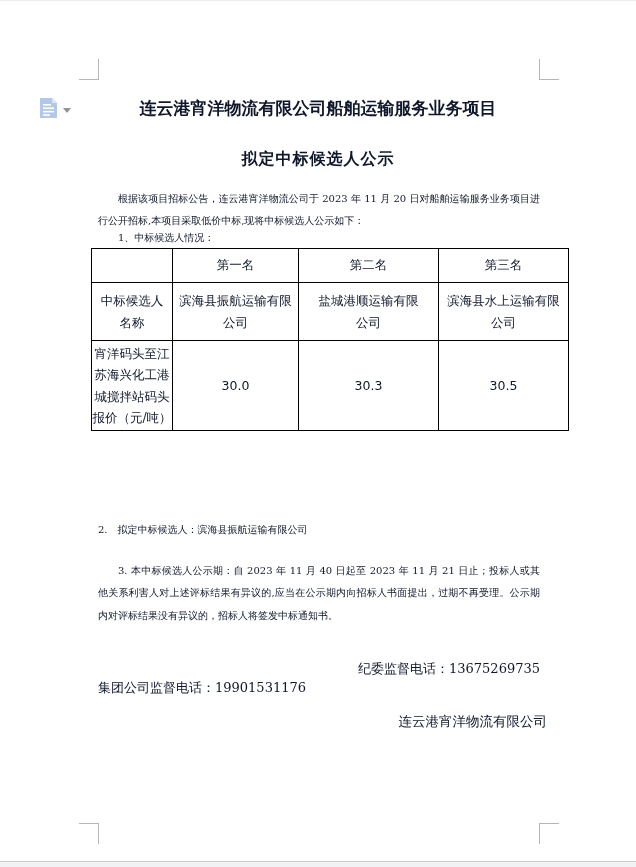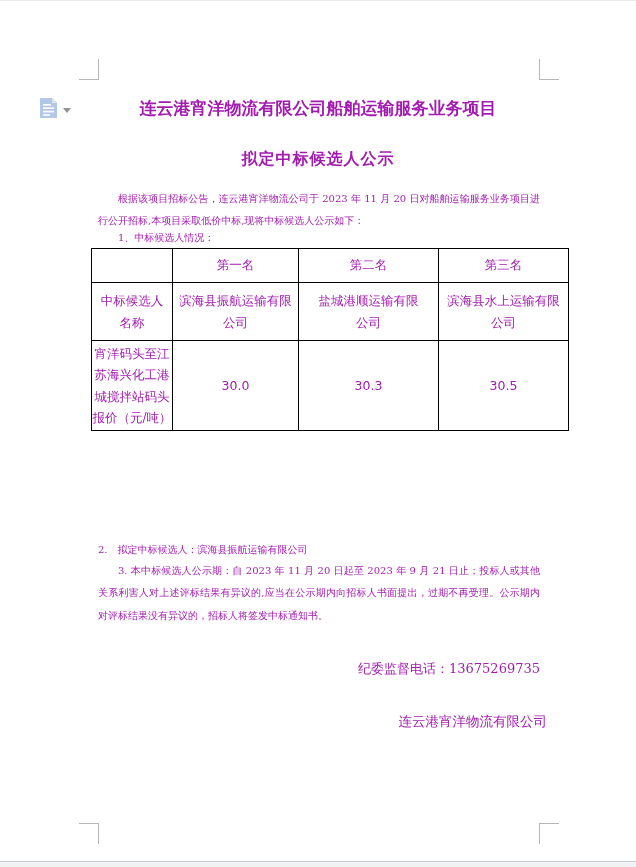--- a/index.html
+++ b/index.html
@@ -6,21 +6,21 @@
     margin: 0; padding: 0;
     background: #ffffff;
   }
   .canvas {
     position: relative;
     width: 636px; height: 867px;
     overflow: hidden;
     background: #ffffff;
     border-top: 1px solid #ebebeb;
     font-family: "DejaVu Serif", "Liberation Serif", serif;
-    color: #a21caf;
+    color: #0f172a;
   }
 
   
   .mark { position: absolute; width: 19px; height: 20px; }
   .mark.tl { left: 79px;  top: 58px;  border-right: 1px solid #b6b6b8; border-bottom: 1px solid #b6b6b8; }
   .mark.tr { left: 539px; top: 58px;  border-left: 1px solid #b6b6b8;  border-bottom: 1px solid #b6b6b8; }
   .mark.bl { left: 79px;  top: 822px; border-right: 1px solid #b6b6b8; border-top: 1px solid #b6b6b8; }
   .mark.br { left: 539px; top: 822px; border-left: 1px solid #b6b6b8;  border-top: 1px solid #b6b6b8; }
 
   
@@ -51,21 +51,21 @@
     letter-spacing: 1px;
   }
   .para {
     position: absolute; left: 98px; width: 442px;
     font-size: 10px; line-height: 21.5px;
     text-align: justify; margin: 0;
   }
   .indent2 { text-indent: 2em; }
   .p-intro { top: 187px; }
   .p-item1 { top: 228px; line-height: 18px; }
-  .p-item2 { top: 539px; line-height: 20px; text-align: left; }
+  .p-item2 { top: 519px; line-height: 20px; text-align: left; }
   .p-item3 { top: 559px; line-height: 22.4px; }
   .p-phone1 { top: 660px; line-height: 16px; text-align: right; font-size: 13px; }
   .p-phone2 { top: 679px; line-height: 16px; text-align: left; font-size: 13px; }
   .signature {
     position: absolute; right: 89px; top: 710px;
     text-align: left; font-size: 13.5px; line-height: 21.5px;
   }
   .signature p { margin: 0; }
 
   
@@ -164,22 +164,23 @@
 城搅拌站码头
 报价（元/吨）</td>
         <td class="num">30.0</td>
         <td class="num">30.3</td>
         <td class="num">30.5</td>
       </tr>
     </tbody>
   </table>
 
   <p class="para p-item2">2.　拟定中标候选人：滨海县振航运输有限公司</p>
-  <p class="para indent2 p-item3">3. 本中标候选人公示期：自 2023 年 11 月 20 日起至 2023 年 9 月 21 日止；投标人或其他关系利害人对上述评标结果有异议的,应当在公示期内向招标人书面提出，过期不再受理。公示期内对评标结果没有异议的，招标人将签发中标通知书。</p>
+  <p class="para indent2 p-item3">3. 本中标候选人公示期：自 2023 年 11 月 40 日起至 2023 年 11 月 21 日止；投标人或其他关系利害人对上述评标结果有异议的,应当在公示期内向招标人书面提出，过期不再受理。公示期内对评标结果没有异议的，招标人将签发中标通知书。</p>
 
   <p class="para p-phone1">纪委监督电话：13675269735</p>
+  <p class="para p-phone2">集团公司监督电话：19901531176</p>
 
   <div class="signature">
     <p>连云港宵洋物流有限公司</p>
   </div>
 
   <div class="page-gap"></div>
 </div>
 
 </body></html>

